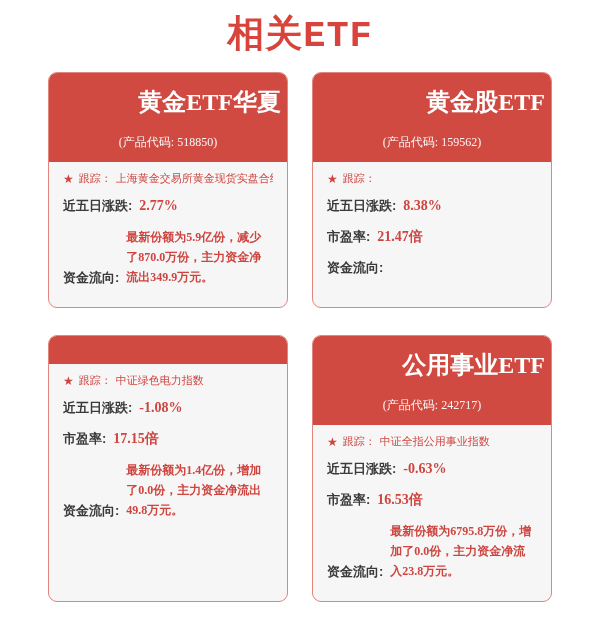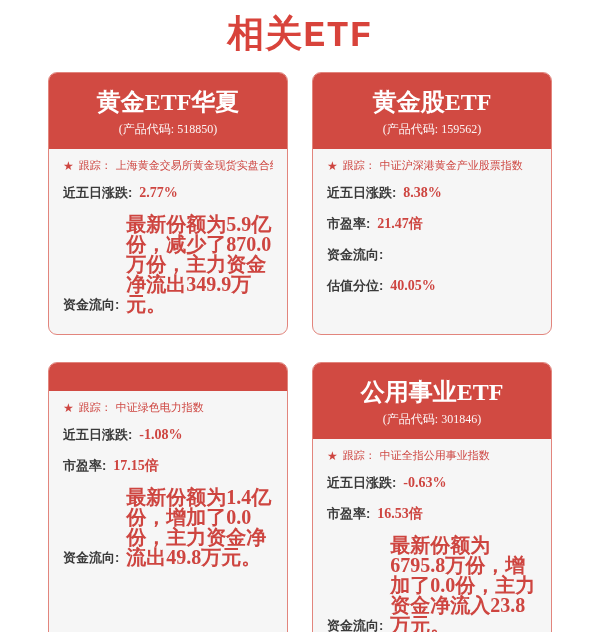--- a/index.html
+++ b/index.html
@@ -47,25 +47,26 @@
     background:var(--accent);
     color:#ffffff;
     text-align:center;
     padding:15px 6px 13px 6px;
   }
   .card-name{
     font-size:24px;
     font-weight:bold;
     line-height:28px;
     font-family:"Liberation Serif","DejaVu Serif",serif;
+    text-align:right;
   }
   .card-code{
     font-size:12px;
     line-height:14px;
-    margin-top:6px;
+    margin-top:19px;
     font-family:"Liberation Serif","DejaVu Serif",serif;
     opacity:.95;
   }
   .card-body{
     padding:10px 14px 8px 14px;
     display:flex;
     flex-direction:column;
   }
   .track-row{
     color:var(--value_red);
@@ -98,21 +99,21 @@
   }
   .row-value{
     color:var(--value_red);
     font-weight:bold;
     font-size:14px;
     line-height:19px;
     font-family:"Liberation Serif","DejaVu Serif",serif;
   }
   .flow .row-value{
     line-height:20px;
-    font-size:20px;
+    font-size:12px;
   }
 </style>
 </head>
 <body>
 
 <div class="page">
   <h1 class="page-title">相关ETF</h1>
 
   <div class="grid">
 
@@ -140,37 +141,32 @@
 
     <article class="card">
       <header class="card-header">
         <div class="card-name">黄金股ETF</div>
         <div class="card-code">(产品代码: 159562)</div>
       </header>
       <div class="card-body">
         <div class="track-row">
           <span class="star">★</span>
           <span class="track-label">跟踪：</span>
-          <span>中证沪深港黄金产业股票指数</span>
         </div>
         <div class="row">
           <span class="row-label">近五日涨跌:</span>
           <span class="row-value">8.38%</span>
         </div>
         <div class="row">
           <span class="row-label">市盈率:</span>
           <span class="row-value">21.47倍</span>
         </div>
         <div class="row flow">
           <span class="row-label">资金流向:</span>
         </div>
-        <div class="row">
-          <span class="row-label">估值分位:</span>
-          <span class="row-value">40.05%</span>
-        </div>
       </div>
     </article>
 
     <article class="card">
       <header class="card-header">
       </header>
       <div class="card-body">
         <div class="track-row">
           <span class="star">★</span>
           <span class="track-label">跟踪：</span>
@@ -188,21 +184,21 @@
           <span class="row-label">资金流向:</span>
           <span class="row-value">最新份额为1.4亿份，增加了0.0份，主力资金净流出49.8万元。</span>
         </div>
 
       </div>
     </article>
 
     <article class="card">
       <header class="card-header">
         <div class="card-name">公用事业ETF</div>
-        <div class="card-code">(产品代码: 301846)</div>
+        <div class="card-code">(产品代码: 242717)</div>
       </header>
       <div class="card-body">
         <div class="track-row">
           <span class="star">★</span>
           <span class="track-label">跟踪：</span>
           <span>中证全指公用事业指数</span>
         </div>
         <div class="row">
           <span class="row-label">近五日涨跌:</span>
           <span class="row-value">-0.63%</span>

